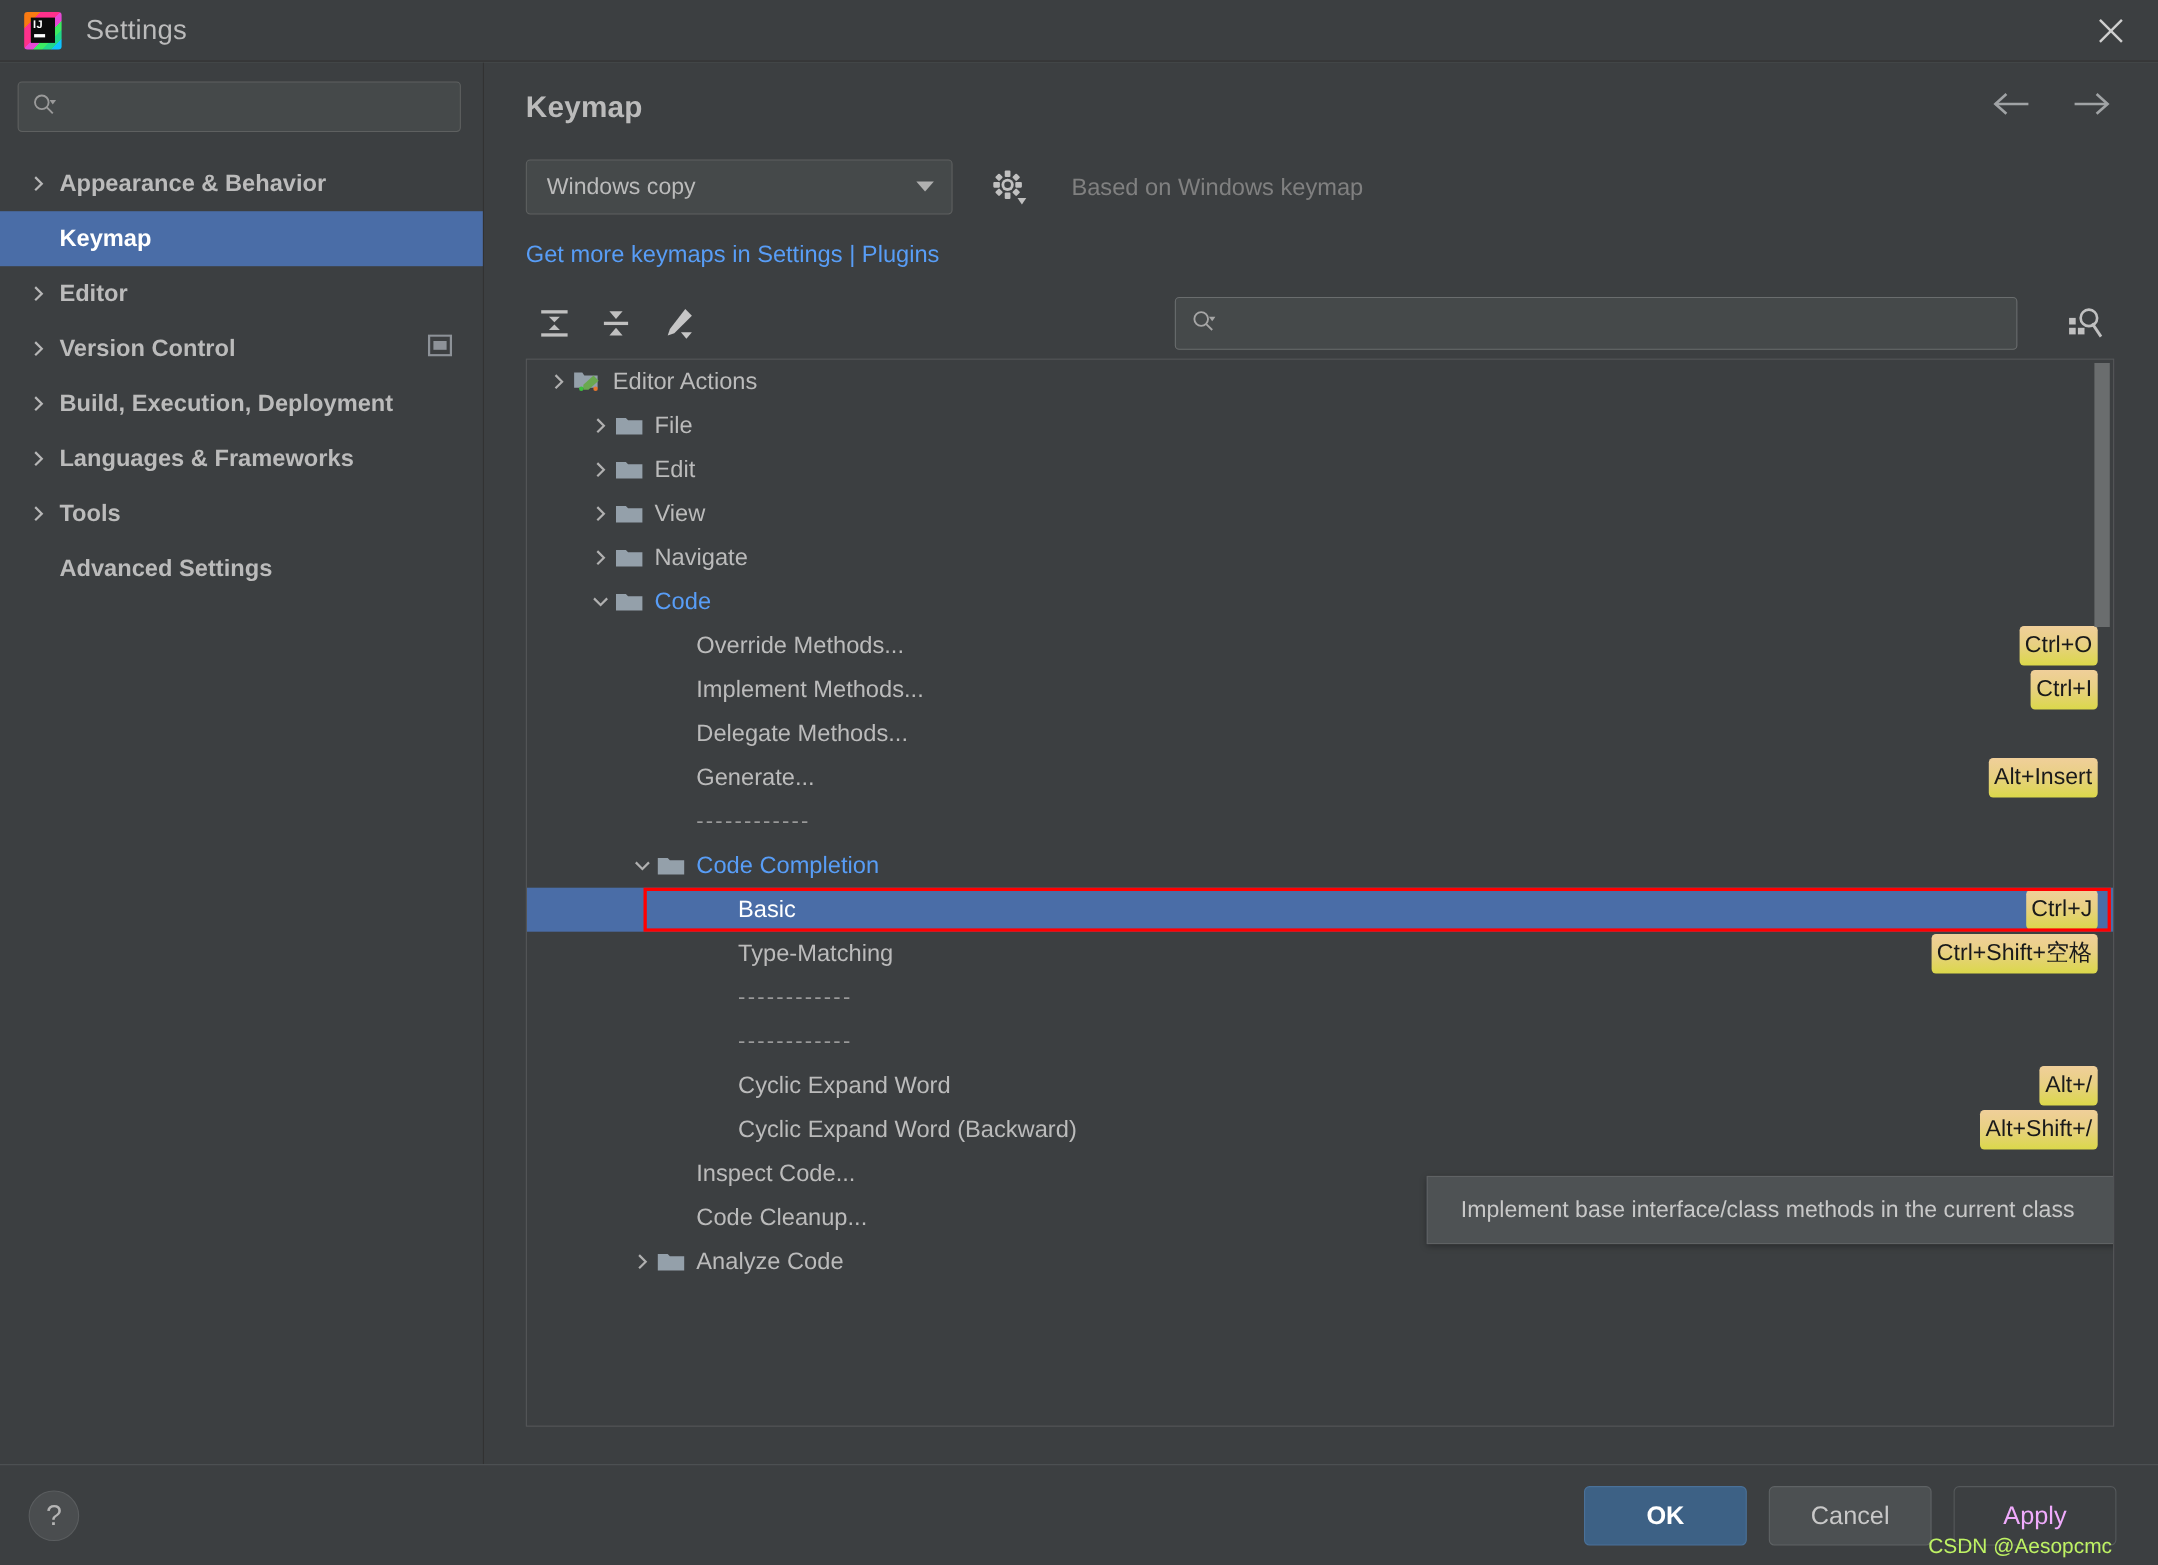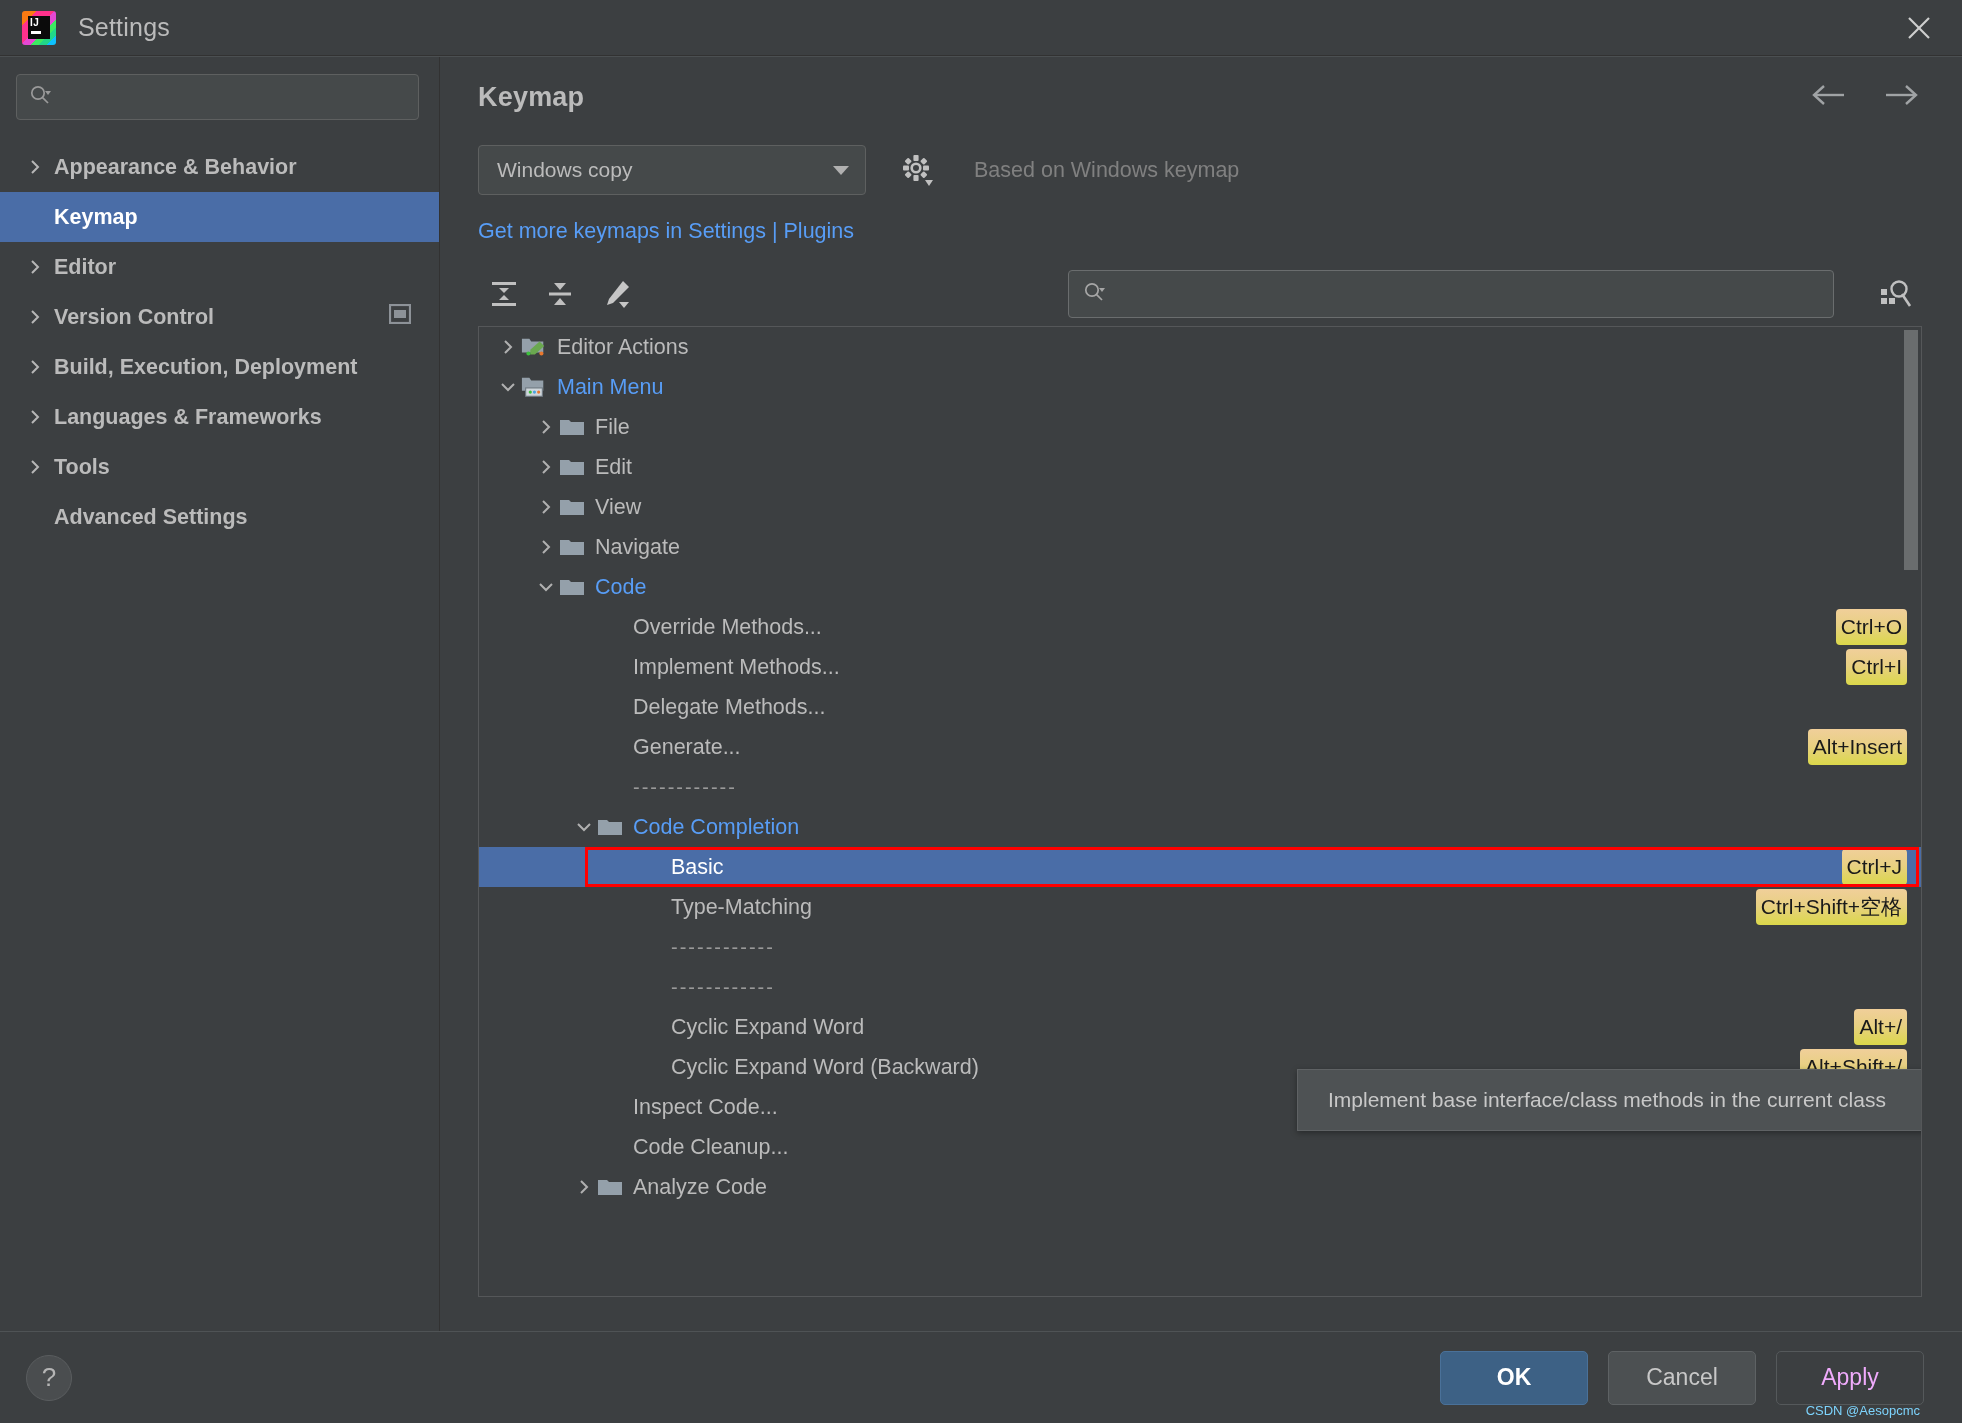--- a/index.html
+++ b/index.html
@@ -303,21 +303,21 @@
     margin-left: 20px;
     cursor: pointer;
     padding: 0 18px;
   }
   .btn.primary { background: #3d6185; border: 1px solid #4a7199; color: #ffffff; font-weight: bold; }
   .btn.normal  { background: #4c5052; border: 1px solid #5e6264; color: #c8c8c8; }
   .btn.disabled{ background: #3c3f41; border: 1px solid #55595b; color: #f0abfc; }
   .watermark {
     position: absolute;
     right: 42px; bottom: 5px;
-    color: #7dd3fc; font-size: 13px;
+    color: #bef264; font-size: 19px;
     font-family: "Liberation Sans", sans-serif;
   }
 </style>
 </head>
 <body>
 
 <div class="window">
 
   <div class="titlebar">
     <div class="ij-logo">
@@ -519,37 +519,20 @@
               <span class="t-icon">
                 <svg width="28" height="24" viewBox="0 0 28 24">
                   <path d="M1 3 L1 18 L24 18 L24 6 L11 6 L9 3 Z" fill="#94a0aa"></path>
                   <polygon points="20,6 25,11 15,20 10,20 10,15" fill="#6aa84f"></polygon>
                   <circle cx="8" cy="19" r="2.2" fill="#3dbf3d"></circle>
                   <circle cx="22" cy="19" r="2.2" fill="#e8772e"></circle>
                 </svg>
               </span>
               <span class="t-label">Editor Actions</span>
             </div>
-            <div class="tree-row" style="padding-left: 16px;">
-              <span class="twisty">
-                <svg width="18" height="18" viewBox="0 0 18 18">
-                  <polyline points="3,6 9,12 15,6" fill="none" stroke="#b0b0b0" stroke-width="2"></polyline>
-                </svg>
-              </span>
-              <span class="t-icon">
-                <svg width="28" height="24" viewBox="0 0 28 24">
-                  <path d="M1 2 L1 16 L24 16 L24 5 L11 5 L9 2 Z" fill="#94a0aa"></path>
-                  <rect x="5" y="13" width="18" height="9" fill="#cfd6db" stroke="#6f7a82" stroke-width="1.2"></rect>
-                  <circle cx="10" cy="17.5" r="1.7" fill="#3dbf3d"></circle>
-                  <circle cx="14.5" cy="17.5" r="1.7" fill="#4aa3e0"></circle>
-                  <circle cx="19" cy="17.5" r="1.7" fill="#e8772e"></circle>
-                </svg>
-              </span>
-              <span class="t-label blue">Main Menu</span>
-            </div>
             <div class="tree-row" style="padding-left: 54px;">
               <span class="twisty">
                 <svg width="18" height="18" viewBox="0 0 18 18">
                   <polyline points="6,3 12,9 6,15" fill="none" stroke="#b0b0b0" stroke-width="2"></polyline>
                 </svg>
               </span>
               <span class="t-icon">
                 <svg width="26" height="22" viewBox="0 0 26 22">
                   <path d="M1 4 L1 19 L25 19 L25 6 L12 6 L10 4 Z" fill="#94a0aa"></path>
                 </svg>

